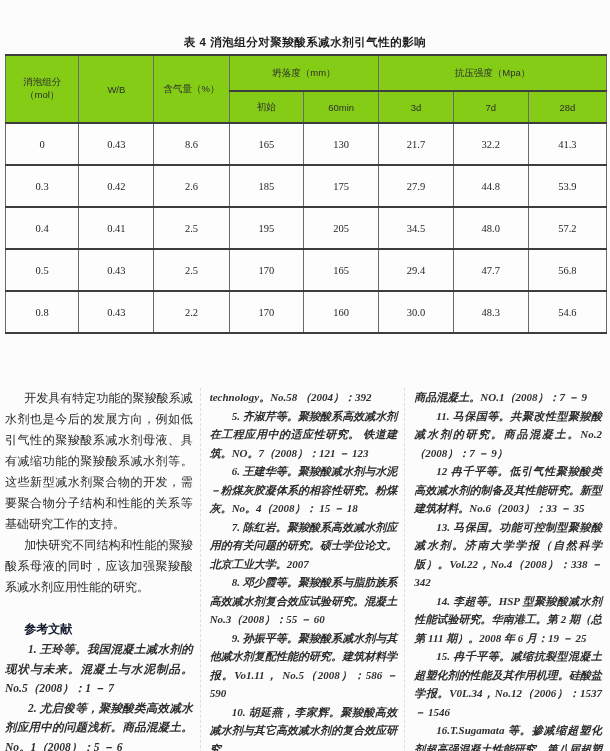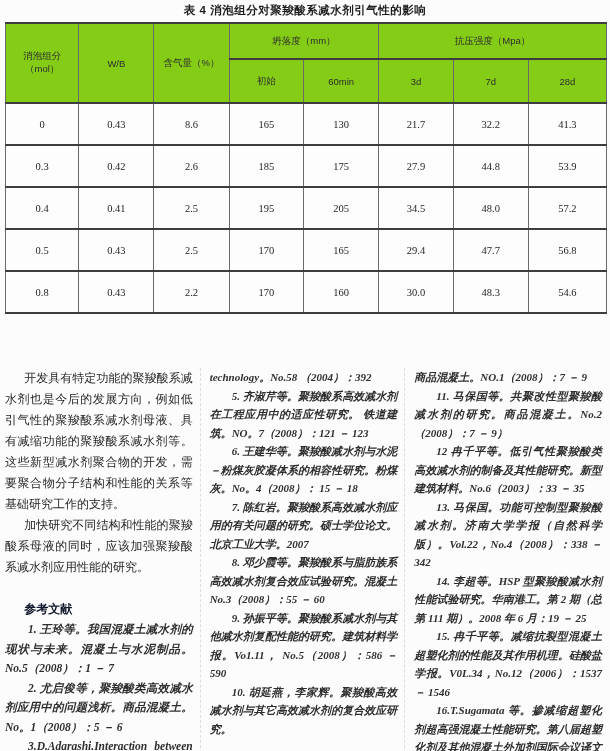--- a/index.html
+++ b/index.html
@@ -4,38 +4,38 @@
 <style>
   html,body{margin:0;padding:0;}
   body{
     width:610px;height:751px;overflow:hidden;
     background:#fcfcfc;color:#2b2b2b;
     font-family:"Liberation Serif","DejaVu Serif",serif;
   }
   .doc-title{
     padding-top:3px;text-align:center;
     font-family:"Liberation Sans","DejaVu Sans",sans-serif;
-    font-weight:bold;font-size:11.5px;letter-spacing:0.5px;color:#1e1e1e;
+    font-weight:bold;font-size:11.5px;letter-spacing:0.5px;color:#1e1e1e;margin-top:32px;
   }
   table.results{
     margin:4px 3px 0 5px;width:602px;
     border-collapse:collapse;table-layout:fixed;
   }
   table.results th,table.results td{
     border-left:1px solid #6a6a6a;border-right:1px solid #6a6a6a;
     border-top:2px solid #3d3d3d;border-bottom:2px solid #3d3d3d;
     text-align:center;vertical-align:middle;padding:0 1px;
   }
   table.results thead th{
     background:#84cc16;font-weight:normal;
     font-family:"Liberation Sans","DejaVu Sans",sans-serif;
     font-size:9.5px;color:#2e2e2e;
   }
   table.results thead tr.h1{height:36px;}
-  table.results thead tr.h2{height:44px;}
+  table.results thead tr.h2{height:32px;}
   table.results tbody tr{height:42px;}
   table.results tbody td{font-size:10.5px;color:#242424;background:#fdfdfd;}
   .cols{
     display:flex;align-items:stretch;
     margin-top:54px;padding:0 8px 0 5px;
     height:385px;overflow:hidden;
   }
   .col{flex:1;min-width:0;}
   .col + .col{border-left:1px dashed #ddd;margin-left:7px;padding-left:9px;}
   .para{

